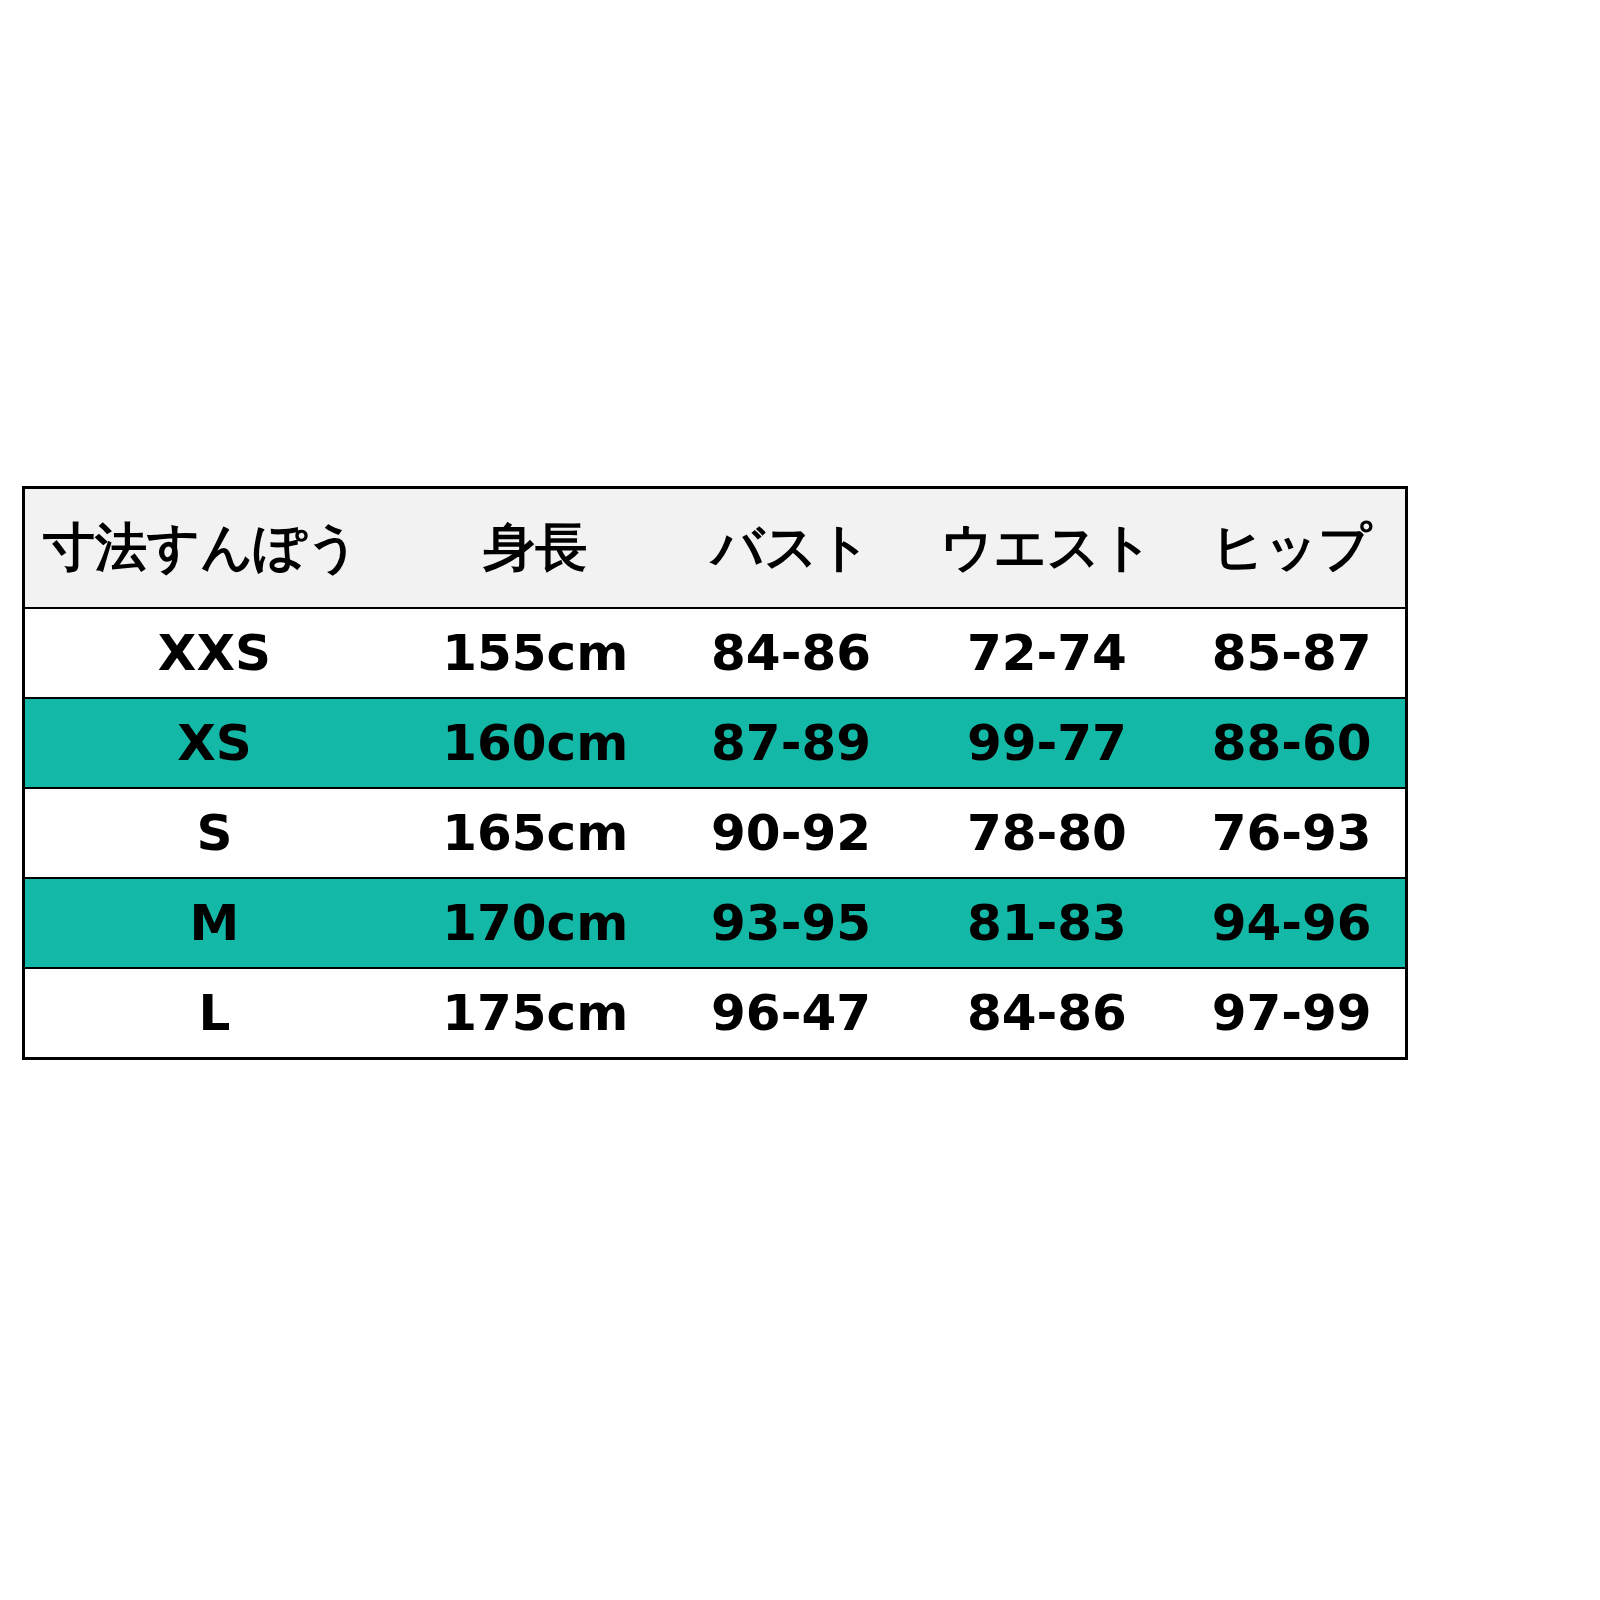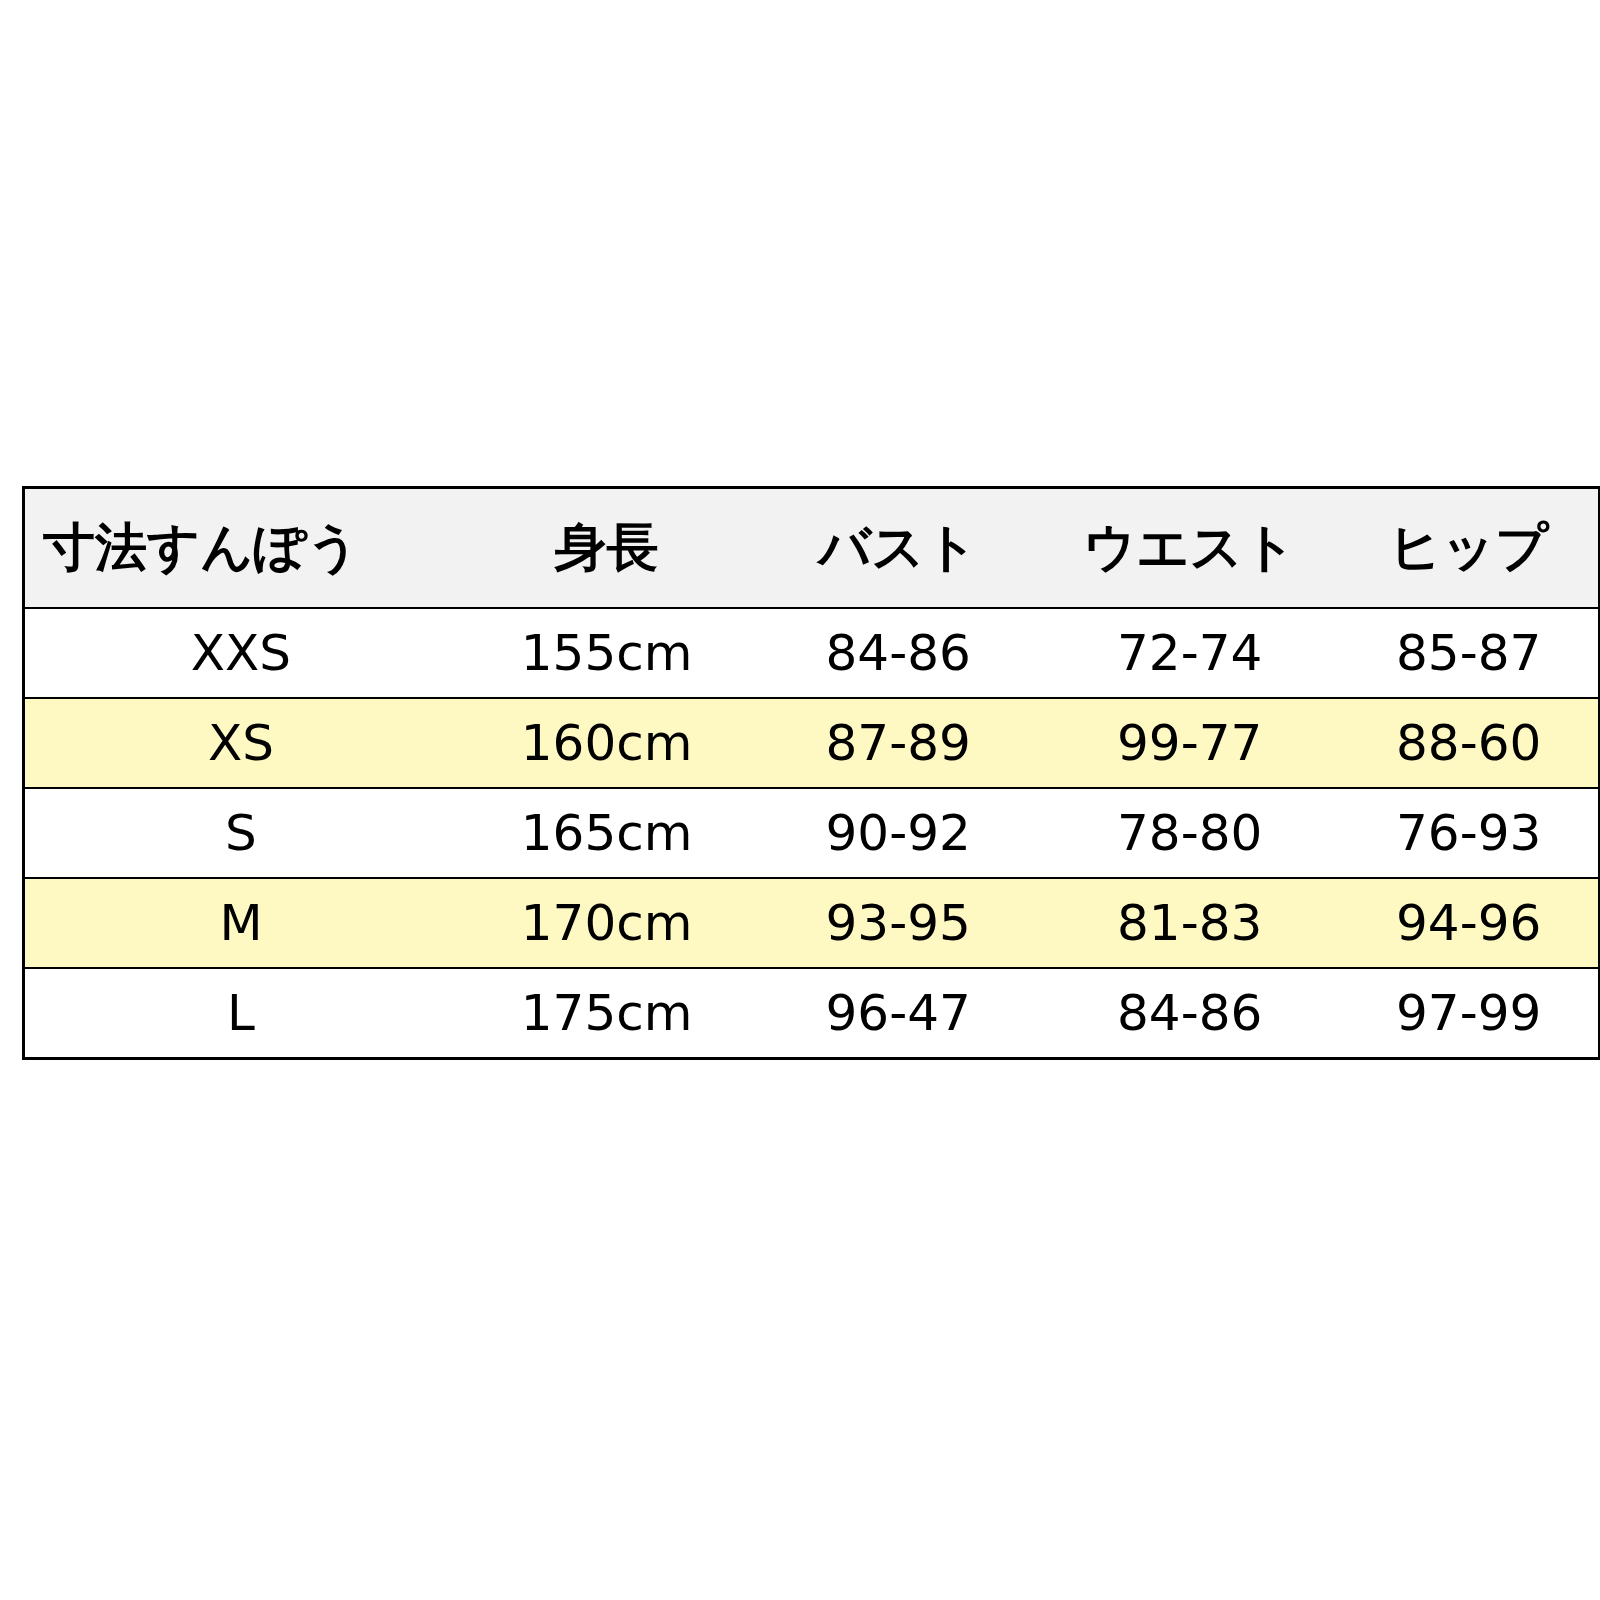--- a/index.html
+++ b/index.html
@@ -12,21 +12,21 @@
     height: 1600px;
     font-family: "DejaVu Sans", "Liberation Sans", sans-serif;
     color: #000000;
     position: relative;
     overflow: hidden;
   }
   #size-chart-wrap {
     position: absolute;
     left: 22px;
     top: 486px;
-    width: 1579px;
+    width: 1386px;
     border-radius: 29px;
   }
   table.size-chart {
     width: 100%;
     border-collapse: collapse;
     table-layout: fixed;
     border: 3px solid #000000;
   }
   table.size-chart col.c0 { width: 27.5%; }
   table.size-chart col.c1 { width: 19.0%; }
@@ -35,41 +35,41 @@
   table.size-chart col.c4 { width: 16.5%; }
 
   table.size-chart th,
   table.size-chart td {
     border-top: 2px solid #000000;
     border-bottom: 2px solid #000000;
     text-align: center;
     vertical-align: middle;
     padding: 0;
     height: 88px;
-    font-weight: normal;
+    font-weight: bold;
   }
   table.size-chart thead th {
     height: 118px;
     background: #f2f2f2;
     font-size: 52px;
     font-weight: 700;
     letter-spacing: 0px;
   }
   table.size-chart thead th.hdr-0 {
     text-align: left;
     padding-left: 18px;
   }
   table.size-chart tbody td {
     font-size: 50px;
   }
   table.size-chart tbody tr.odd td {
     background: #ffffff;
   }
   table.size-chart tbody tr.even td {
-    background: #fef9c3;
+    background: #14b8a6;
   }
   table.size-chart tbody tr:last-child td {
     border-bottom: none;
   }
   table.size-chart thead tr th {
     border-top: none;
   }
 </style>
 </head>
 <body>

